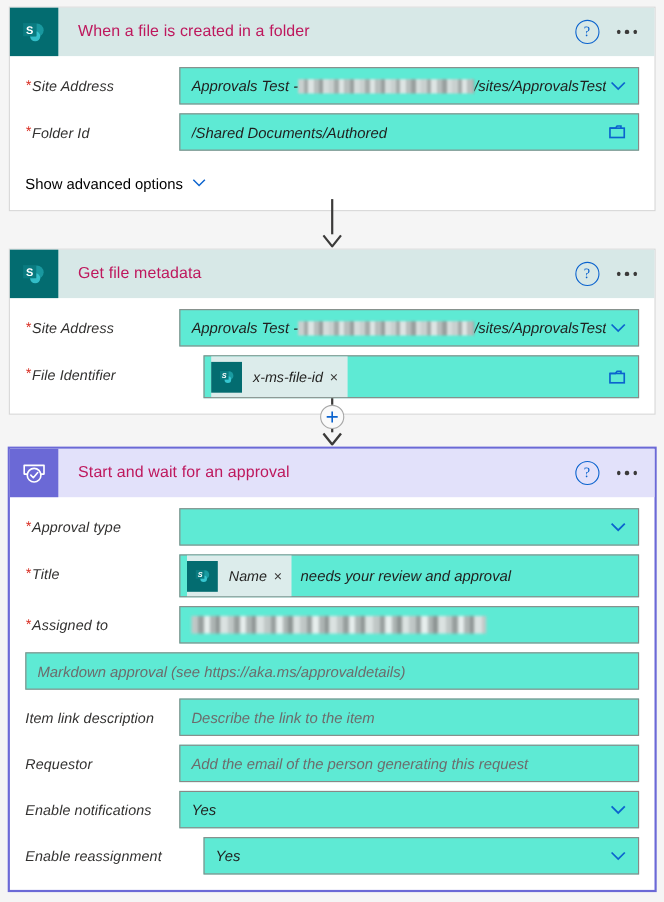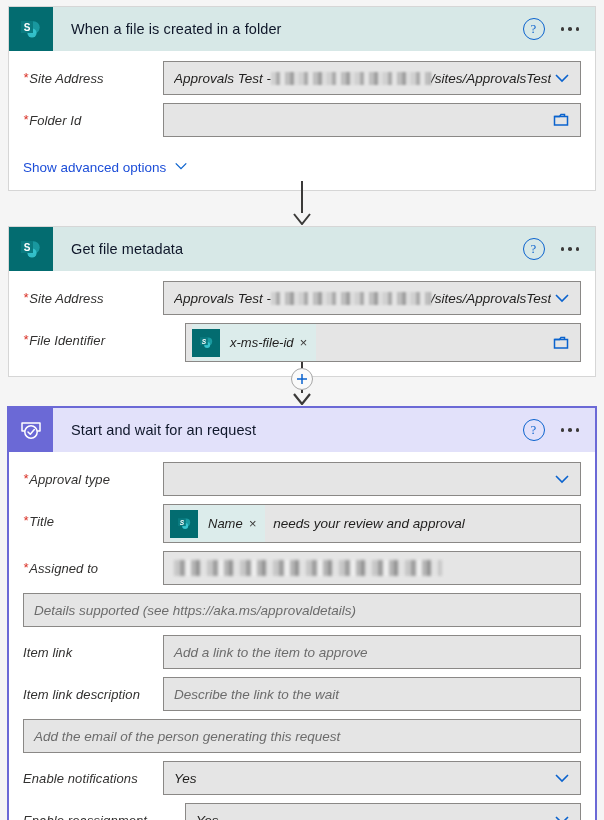--- a/index.html
+++ b/index.html
@@ -43,21 +43,21 @@
   .card-icon {
     width: 44px; height: 44px;
     flex: 0 0 44px;
     display: flex; align-items: center; justify-content: center;
   }
   .card-icon.sp { background: #036c70; }
   .card-icon.approval { background: #6b69d6; }
   .card-title {
     flex: 1 1 auto;
     font-size: 14.5px;
-    color: #0f172a;
+    color: #be185d;
     padding-left: 18px;
     letter-spacing: .1px;
     white-space: nowrap;
   }
   .help-icon {
     width: 22px; height: 22px;
     flex: 0 0 22px;
     border: 1.4px solid #0b63ce;
     border-radius: 50%;
     color: #0b63ce;
@@ -99,21 +99,21 @@
     font-size: 13px;
     margin-right: 1px;
     vertical-align: text-top;
     line-height: 1;
   }
   .ctrl {
     flex: 1 1 auto;
     position: relative;
     min-height: 34px;
     border: 1px solid #8a8886;
-    background: #e5e5e5;
+    background: #5eead4;
     display: flex;
     align-items: center;
     padding: 0 10px;
     font-size: 13.5px;
     color: #201f1e;
   }
   .ctrl.tall { min-height: 36px; }
   .ctrl .ph { color: #6c6c6c; }
   .ctrl .val { color: #201f1e; white-space: nowrap; overflow: hidden; }
   .chev {
@@ -190,21 +190,21 @@
     padding-left: 8px;
     white-space: nowrap;
   }
 
   
   .adv-link {
     margin-top: 14px;
     display: inline-flex;
     align-items: center;
     gap: 8px;
-    color: #1d4ed8;
+    color: #000000;
     font-size: 13.5px;
   }
 
   
   .conn {
     position: absolute;
     left: 0; width: 604px;
     display: flex; flex-direction: column; align-items: center;
   }
   .conn-line { width: 2px; background: #3b3a39; }
@@ -253,20 +253,21 @@
             <svg width="16" height="16" viewBox="0 0 16 16">
                 <path d="M2 5 L8 11 L14 5" fill="none" stroke="#0b63ce" stroke-width="1.6"></path>
               </svg>
           </span>
         </div>
       </div>
 
       <div class="row">
         <div class="fld-label"><span class="req">*</span><span>Folder Id</span></div>
         <div class="ctrl">
+          <span class="val">/Shared Documents/Authored</span>
           <span class="folder-btn">
             <svg width="18" height="16" viewBox="0 0 18 16">
                 <path d="M1.5 4.5 h5 l1.5 -2 h3.5 v2" fill="none" stroke="#0b63ce" stroke-width="1.5"></path>
                 <rect x="1.5" y="4.5" width="13" height="8.5" fill="none" stroke="#0b63ce" stroke-width="1.5"></rect>
               </svg>
           </span>
         </div>
       </div>
 
       <div class="adv-link">
@@ -362,21 +363,21 @@
 
   <div class="card selected" style="top:406px;">
     <div class="card-header">
       <div class="card-icon approval">
         <svg width="26" height="26" viewBox="0 0 26 26" aria-hidden="true">
           <path d="M4 6 h18 v8 h-4.5 l-1.5 2.5 h-6 L8.5 14 H4 Z" fill="none" stroke="#ffffff" stroke-width="1.5" stroke-linejoin="round"></path>
           <circle cx="13" cy="15" r="6.2" fill="#6b69d6" stroke="#ffffff" stroke-width="1.5"></circle>
           <path d="M10 15 L12.3 17.3 L16.3 12.6" fill="none" stroke="#ffffff" stroke-width="1.5" stroke-linecap="round" stroke-linejoin="round"></path>
         </svg>
       </div>
-      <div class="card-title">Start and wait for an request</div>
+      <div class="card-title">Start and wait for an approval</div>
       <div class="help-icon">?</div>
       <div class="ellipsis">
           <i></i>
           <i></i>
           <i></i>
         </div>
     </div>
     <div class="card-body">
 
       <div class="row">
@@ -411,39 +412,34 @@
 
       <div class="row">
         <div class="fld-label"><span class="req">*</span><span>Assigned to</span></div>
         <div class="ctrl">
           <span class="redact assigned"></span>
         </div>
       </div>
 
       <div class="row">
         <div class="ctrl">
-          <span class="ph">Details supported (see https://aka.ms/approvaldetails)</span>
-        </div>
-      </div>
-
-      <div class="row">
-        <div class="fld-label"><span>Item link</span></div>
-        <div class="ctrl">
-          <span class="ph">Add a link to the item to approve</span>
-        </div>
-      </div>
+          <span class="ph">Markdown approval (see https://aka.ms/approvaldetails)</span>
+        </div>
+      </div>
+
 
       <div class="row">
         <div class="fld-label"><span>Item link description</span></div>
         <div class="ctrl">
-          <span class="ph">Describe the link to the wait</span>
-        </div>
-      </div>
-
-      <div class="row">
+          <span class="ph">Describe the link to the item</span>
+        </div>
+      </div>
+
+      <div class="row">
+        <div class="fld-label"><span>Requestor</span></div>
         <div class="ctrl">
           <span class="ph">Add the email of the person generating this request</span>
         </div>
       </div>
 
       <div class="row">
         <div class="fld-label"><span>Enable notifications</span></div>
         <div class="ctrl">
           <span class="val">Yes</span>
           <span class="chev">

